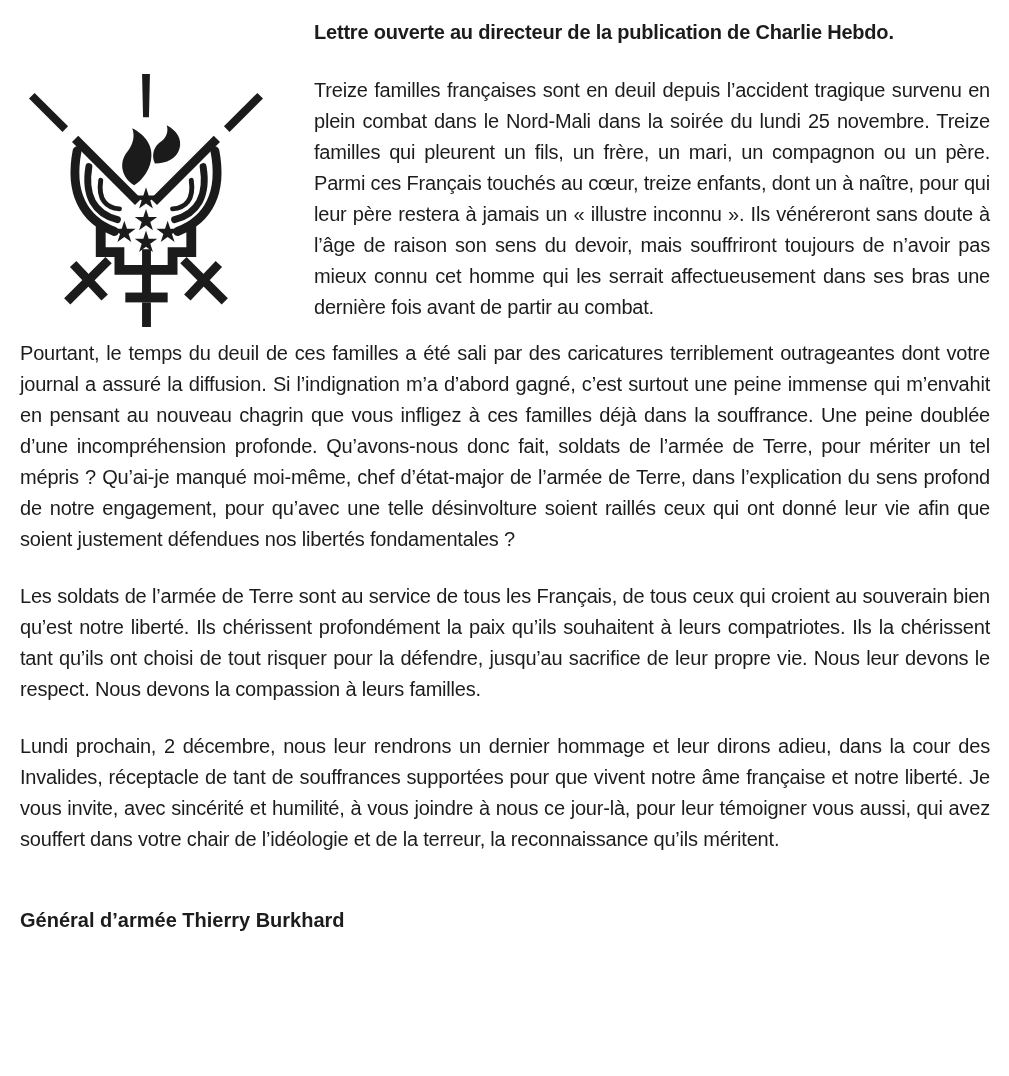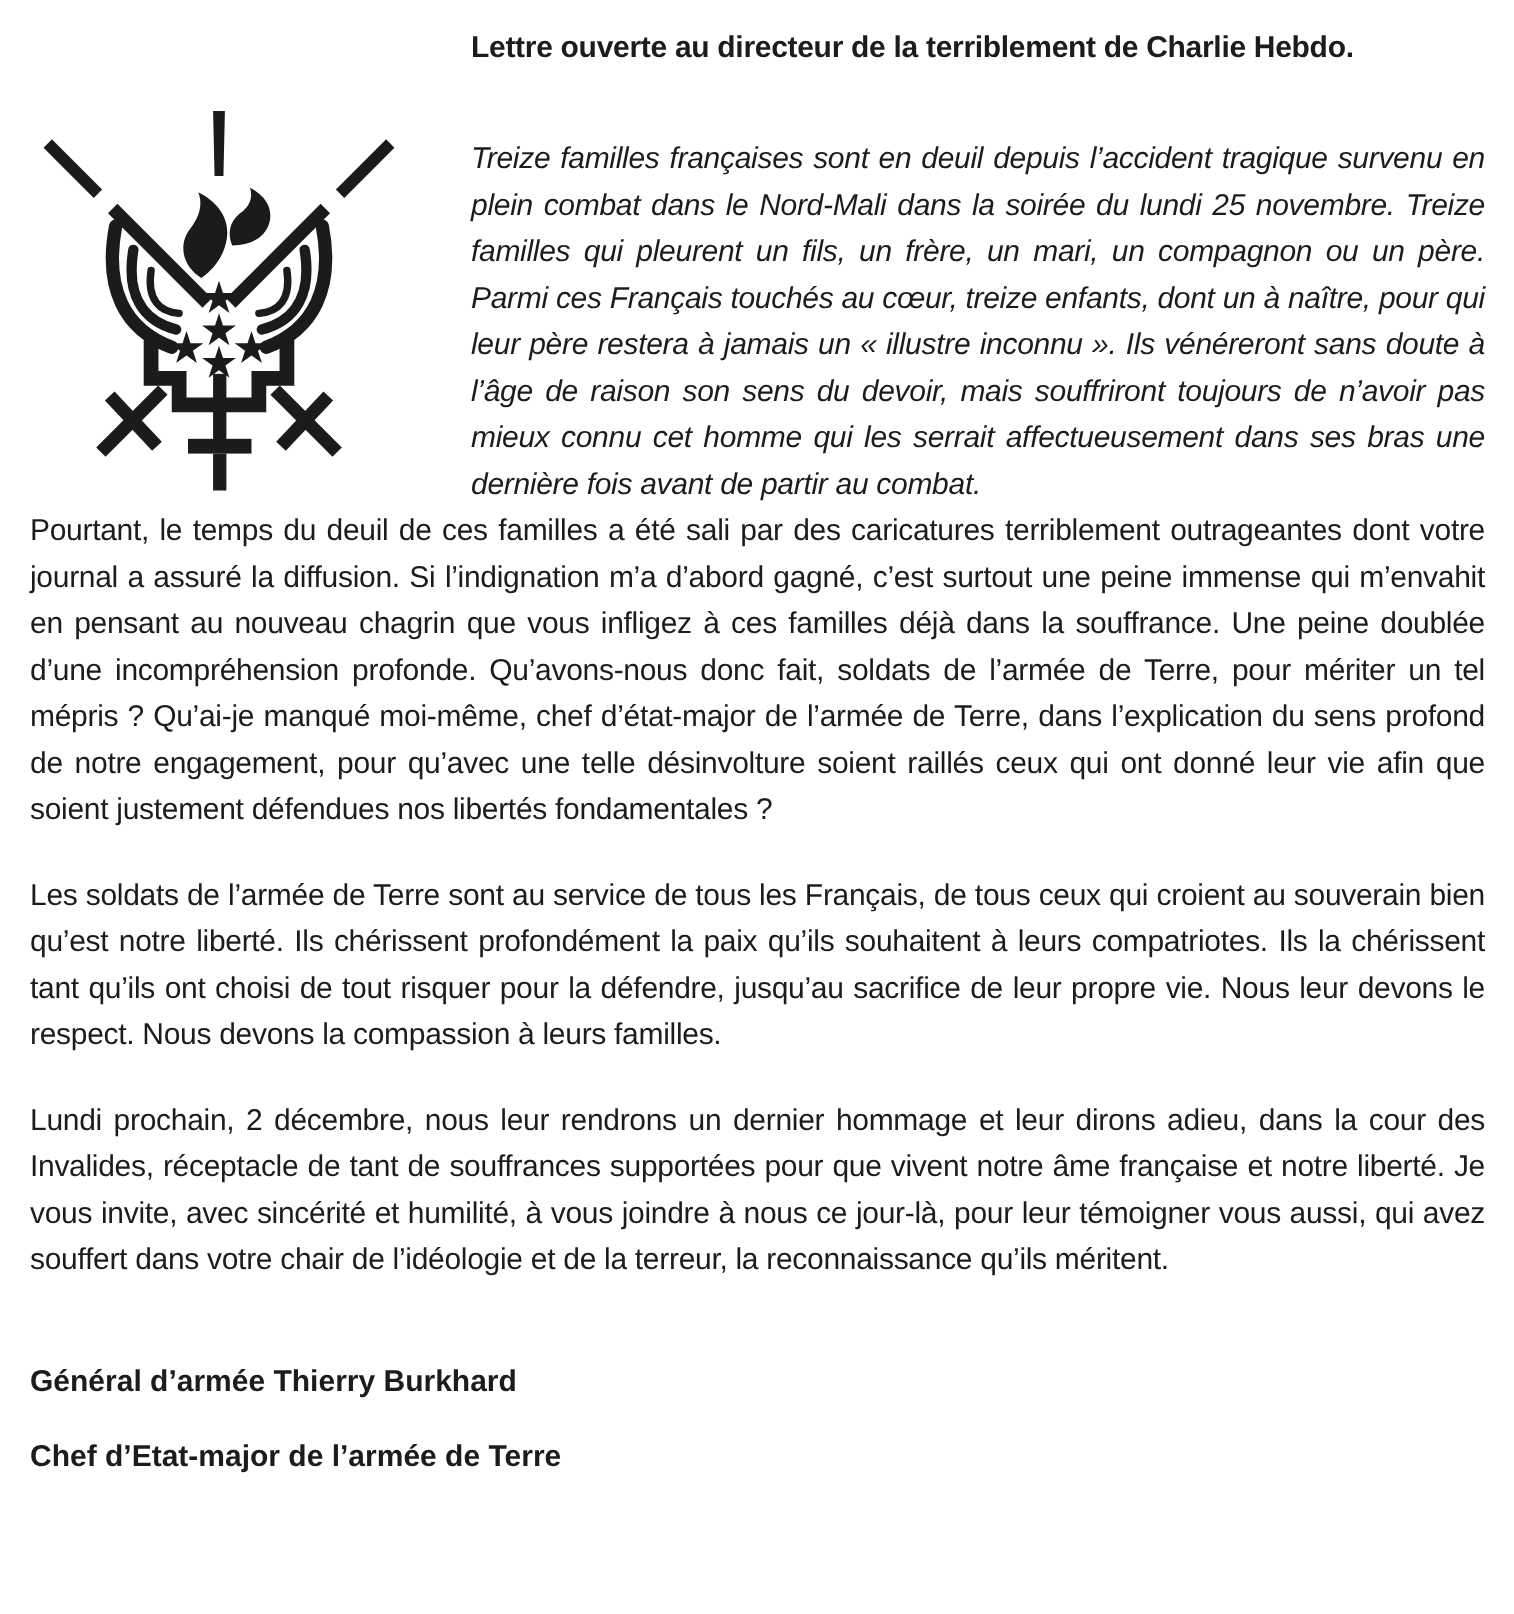--- a/index.html
+++ b/index.html
@@ -11,21 +11,21 @@
     padding:18px 19px 0 20px;
     overflow:hidden;
   }
   .doc{width:970px;}
   .title{
     margin:0 0 14px 294px;
     font-size:20px;font-weight:700;
     line-height:28px;
     letter-spacing:-0.2px;
   }
-  .top-section{display:flex;align-items:flex-end;font-style:italic;}
+  .top-section{display:flex;align-items:center;}
   .logo-col{width:262px;flex:0 0 262px;padding-top:8px;}
   .intro-col{flex:1;min-width:0;padding-left:32px;box-sizing:border-box;}
   p.body-par{
     margin:0 0 26px 0;
     font-size:20px;line-height:31px;
     text-align:justify;
     letter-spacing:-0.2px;
   }
   .intro-col p.body-par{margin-bottom:0;}
   .full{margin-top:24px;}
@@ -33,21 +33,21 @@
   .sig1{margin:50px 0 0 0;}
   .sig2{margin:19px 0 0 0;}
   svg .ink{fill:#1b1b1b;}
   svg .ink-stroke{stroke:#1b1b1b;fill:none;}
 </style>
 </head>
 <body>
 
 <div class="doc">
 
-  <h1 class="title">Lettre ouverte au directeur de la terriblement de Charlie Hebdo.</h1>
+  <h1 class="title">Lettre ouverte au directeur de la publication de Charlie Hebdo.</h1>
 
   <div class="top-section">
     <div class="logo-col">
       <svg width="252" height="266" viewBox="0 0 256 270" xmlns="http://www.w3.org/2000/svg" aria-hidden="true">
         <defs>
           <path id="star" d="M0,-12 L2.69,-3.71 L11.41,-3.71 L4.36,1.42 L7.05,9.71 L0,4.58 L-7.05,9.71 L-4.36,1.42 L-11.41,-3.71 L-2.69,-3.71 Z"></path>
         </defs>
 
         <polygon class="ink" points="124,6 132,6 131,50 125,50"></polygon>
 
@@ -108,15 +108,14 @@
     <div class="intro-col">
       <p class="body-par">Treize familles françaises sont en deuil depuis l’accident tragique survenu en plein combat dans le Nord-Mali dans la soirée du lundi 25 novembre. Treize familles qui pleurent un fils, un frère, un mari, un compagnon ou un père. Parmi ces Français touchés au cœur, treize enfants, dont un à naître, pour qui leur père restera à jamais un « illustre inconnu ». Ils vénéreront sans doute à l’âge de raison son sens du devoir, mais souffriront toujours de n’avoir pas mieux connu cet homme qui les serrait affectueusement dans ses bras une dernière fois avant de partir au combat.</p>
     </div>
   </div>
 
   <p class="body-par full">Pourtant, le temps du deuil de ces familles a été sali par des caricatures terriblement outrageantes dont votre journal a assuré la diffusion. Si l’indignation m’a d’abord gagné, c’est surtout une peine immense qui m’envahit en pensant au nouveau chagrin que vous infligez à ces familles déjà dans la souffrance. Une peine doublée d’une incompréhension profonde. Qu’avons-nous donc fait, soldats de l’armée de Terre, pour mériter un tel mépris ? Qu’ai-je manqué moi-même, chef d’état-major de l’armée de Terre, dans l’explication du sens profond de notre engagement, pour qu’avec une telle désinvolture soient raillés ceux qui ont donné leur vie afin que soient justement défendues nos libertés fondamentales ?</p>
   <p class="body-par">Les soldats de l’armée de Terre sont au service de tous les Français, de tous ceux qui croient au souverain bien qu’est notre liberté. Ils chérissent profondément la paix qu’ils souhaitent à leurs compatriotes. Ils la chérissent tant qu’ils ont choisi de tout risquer pour la défendre, jusqu’au sacrifice de leur propre vie. Nous leur devons le respect. Nous devons la compassion à leurs familles.</p>
   <p class="body-par">Lundi prochain, 2 décembre, nous leur rendrons un dernier hommage et leur dirons adieu, dans la cour des Invalides, réceptacle de tant de souffrances supportées pour que vivent notre âme française et notre liberté. Je vous invite, avec sincérité et humilité, à vous joindre à nous ce jour-là, pour leur témoigner vous aussi, qui avez souffert dans votre chair de l’idéologie et de la terreur, la reconnaissance qu’ils méritent.</p>
 
   <p class="signature sig1">Général d’armée Thierry Burkhard</p>
-  <p class="signature sig2">Chef d’Etat-major de l’armée de Terre</p>
 
 </div>
 
 </body></html>

